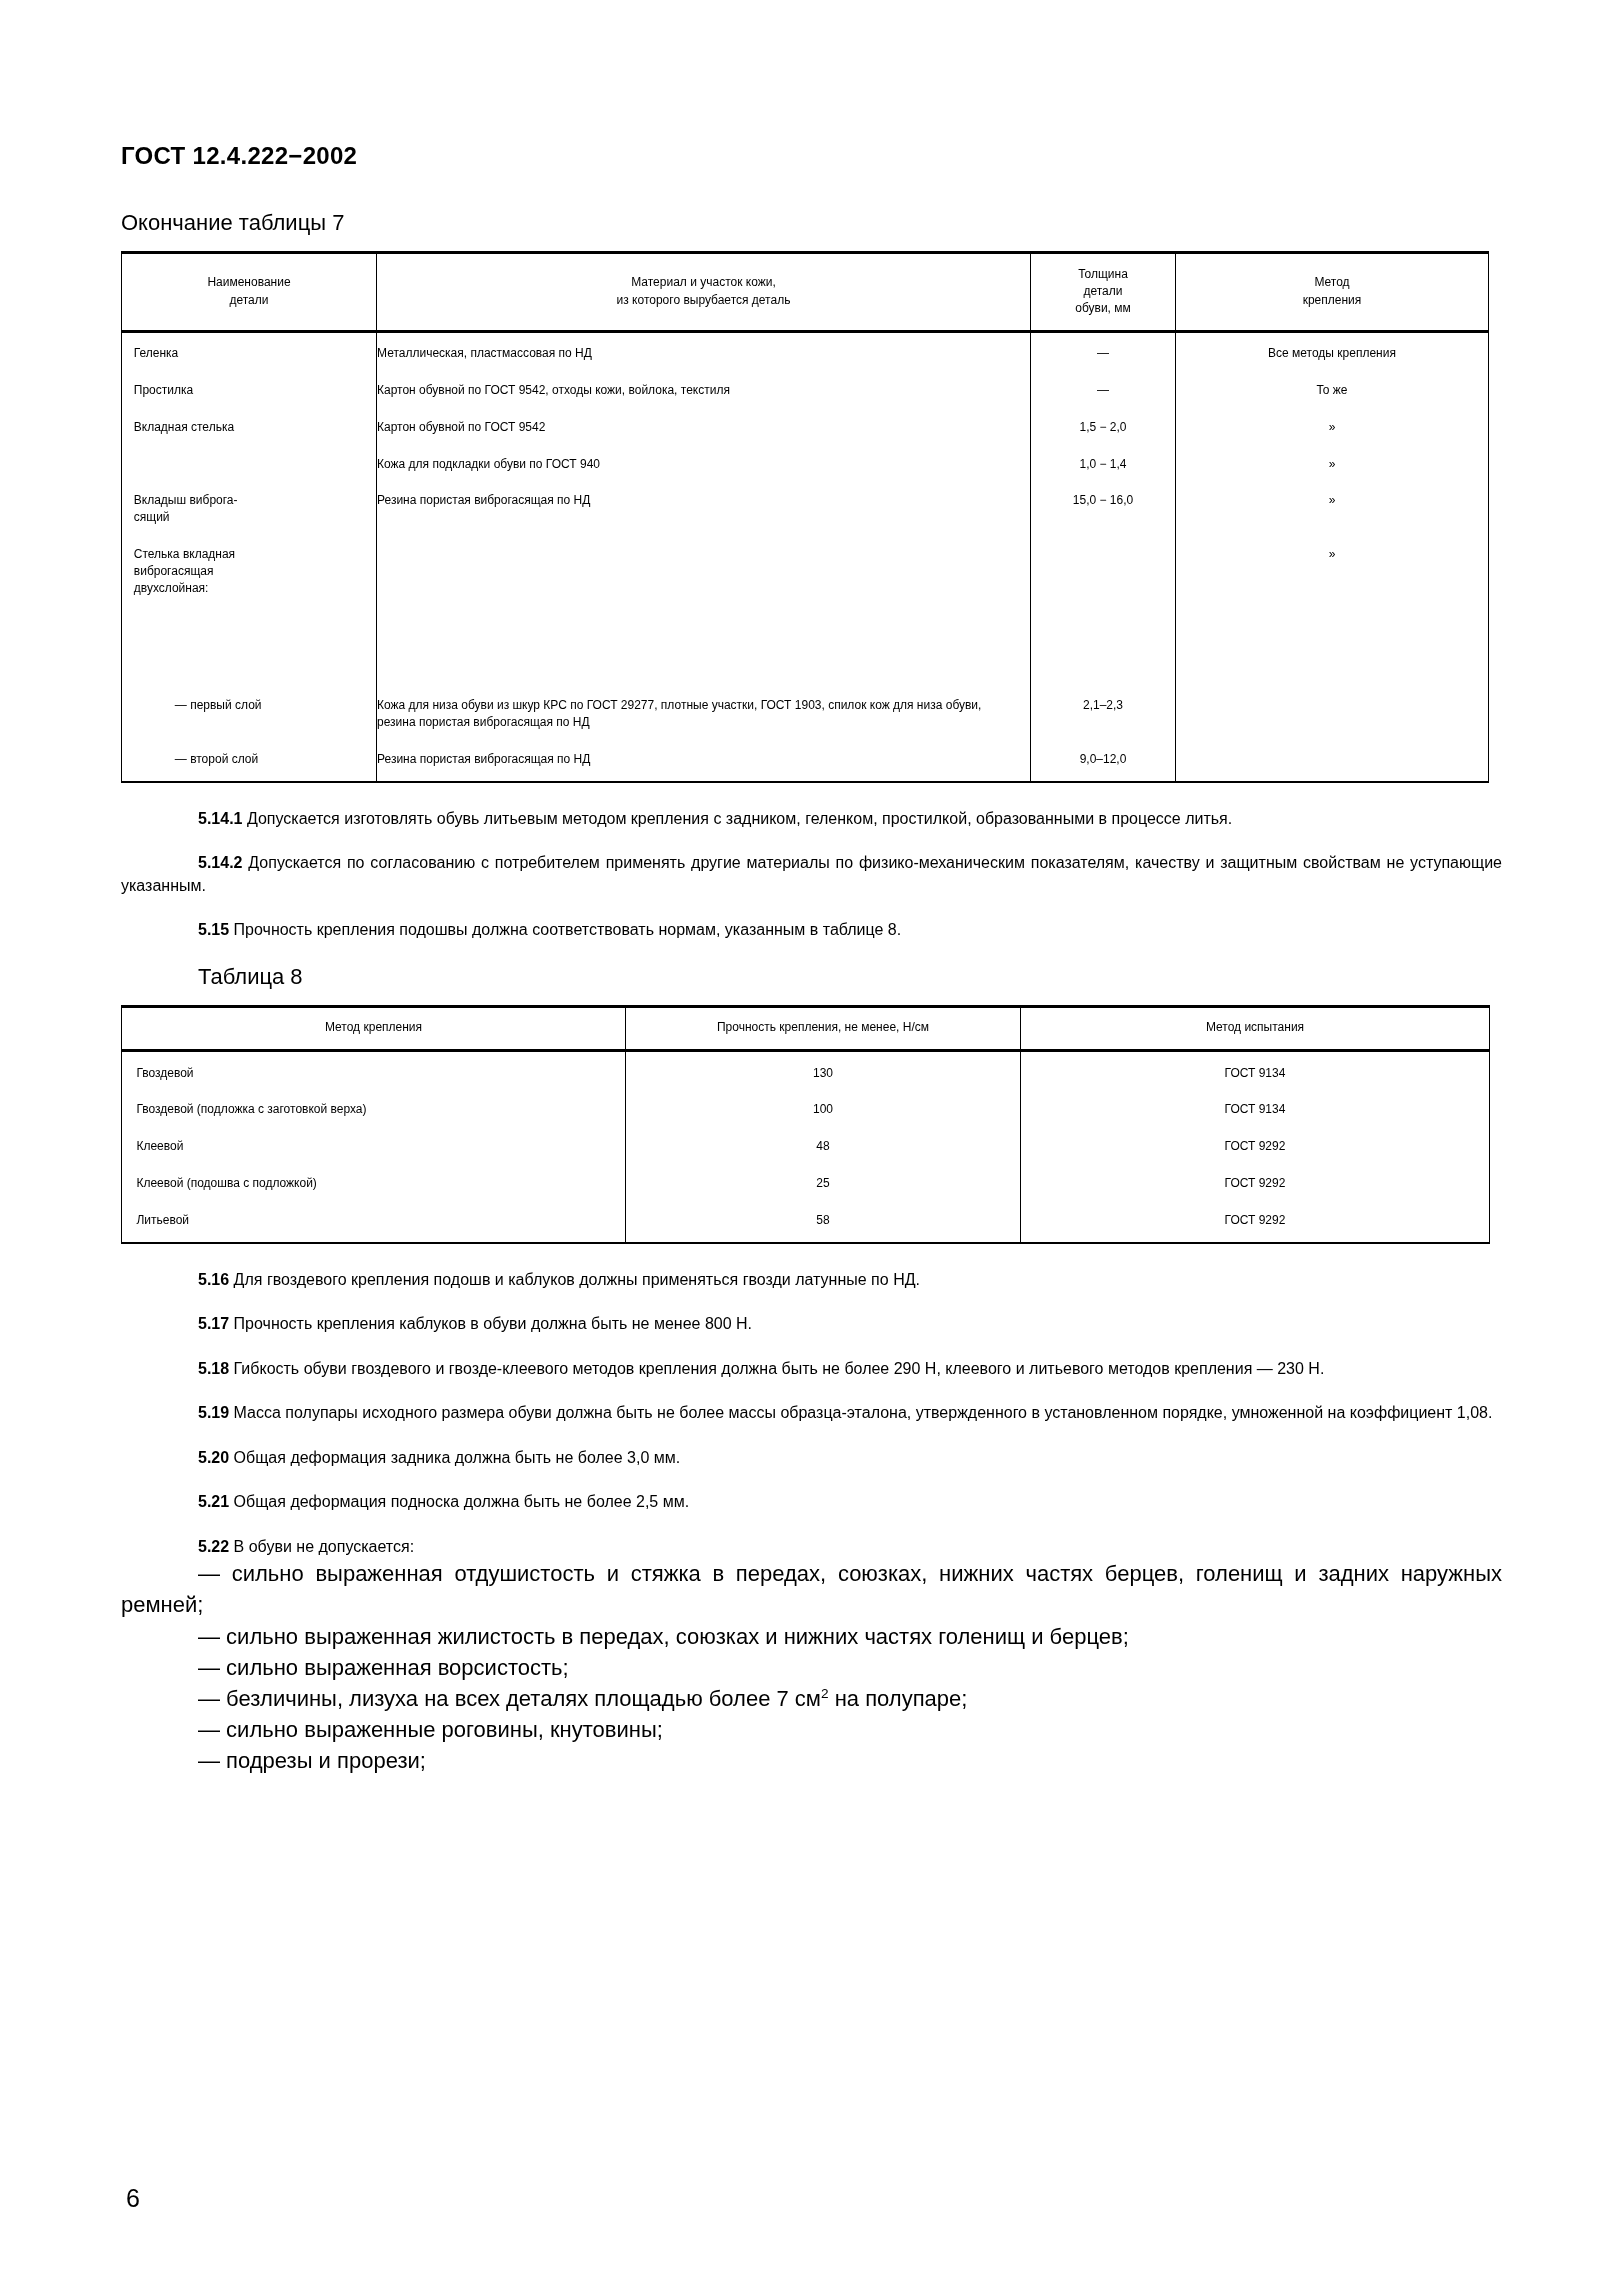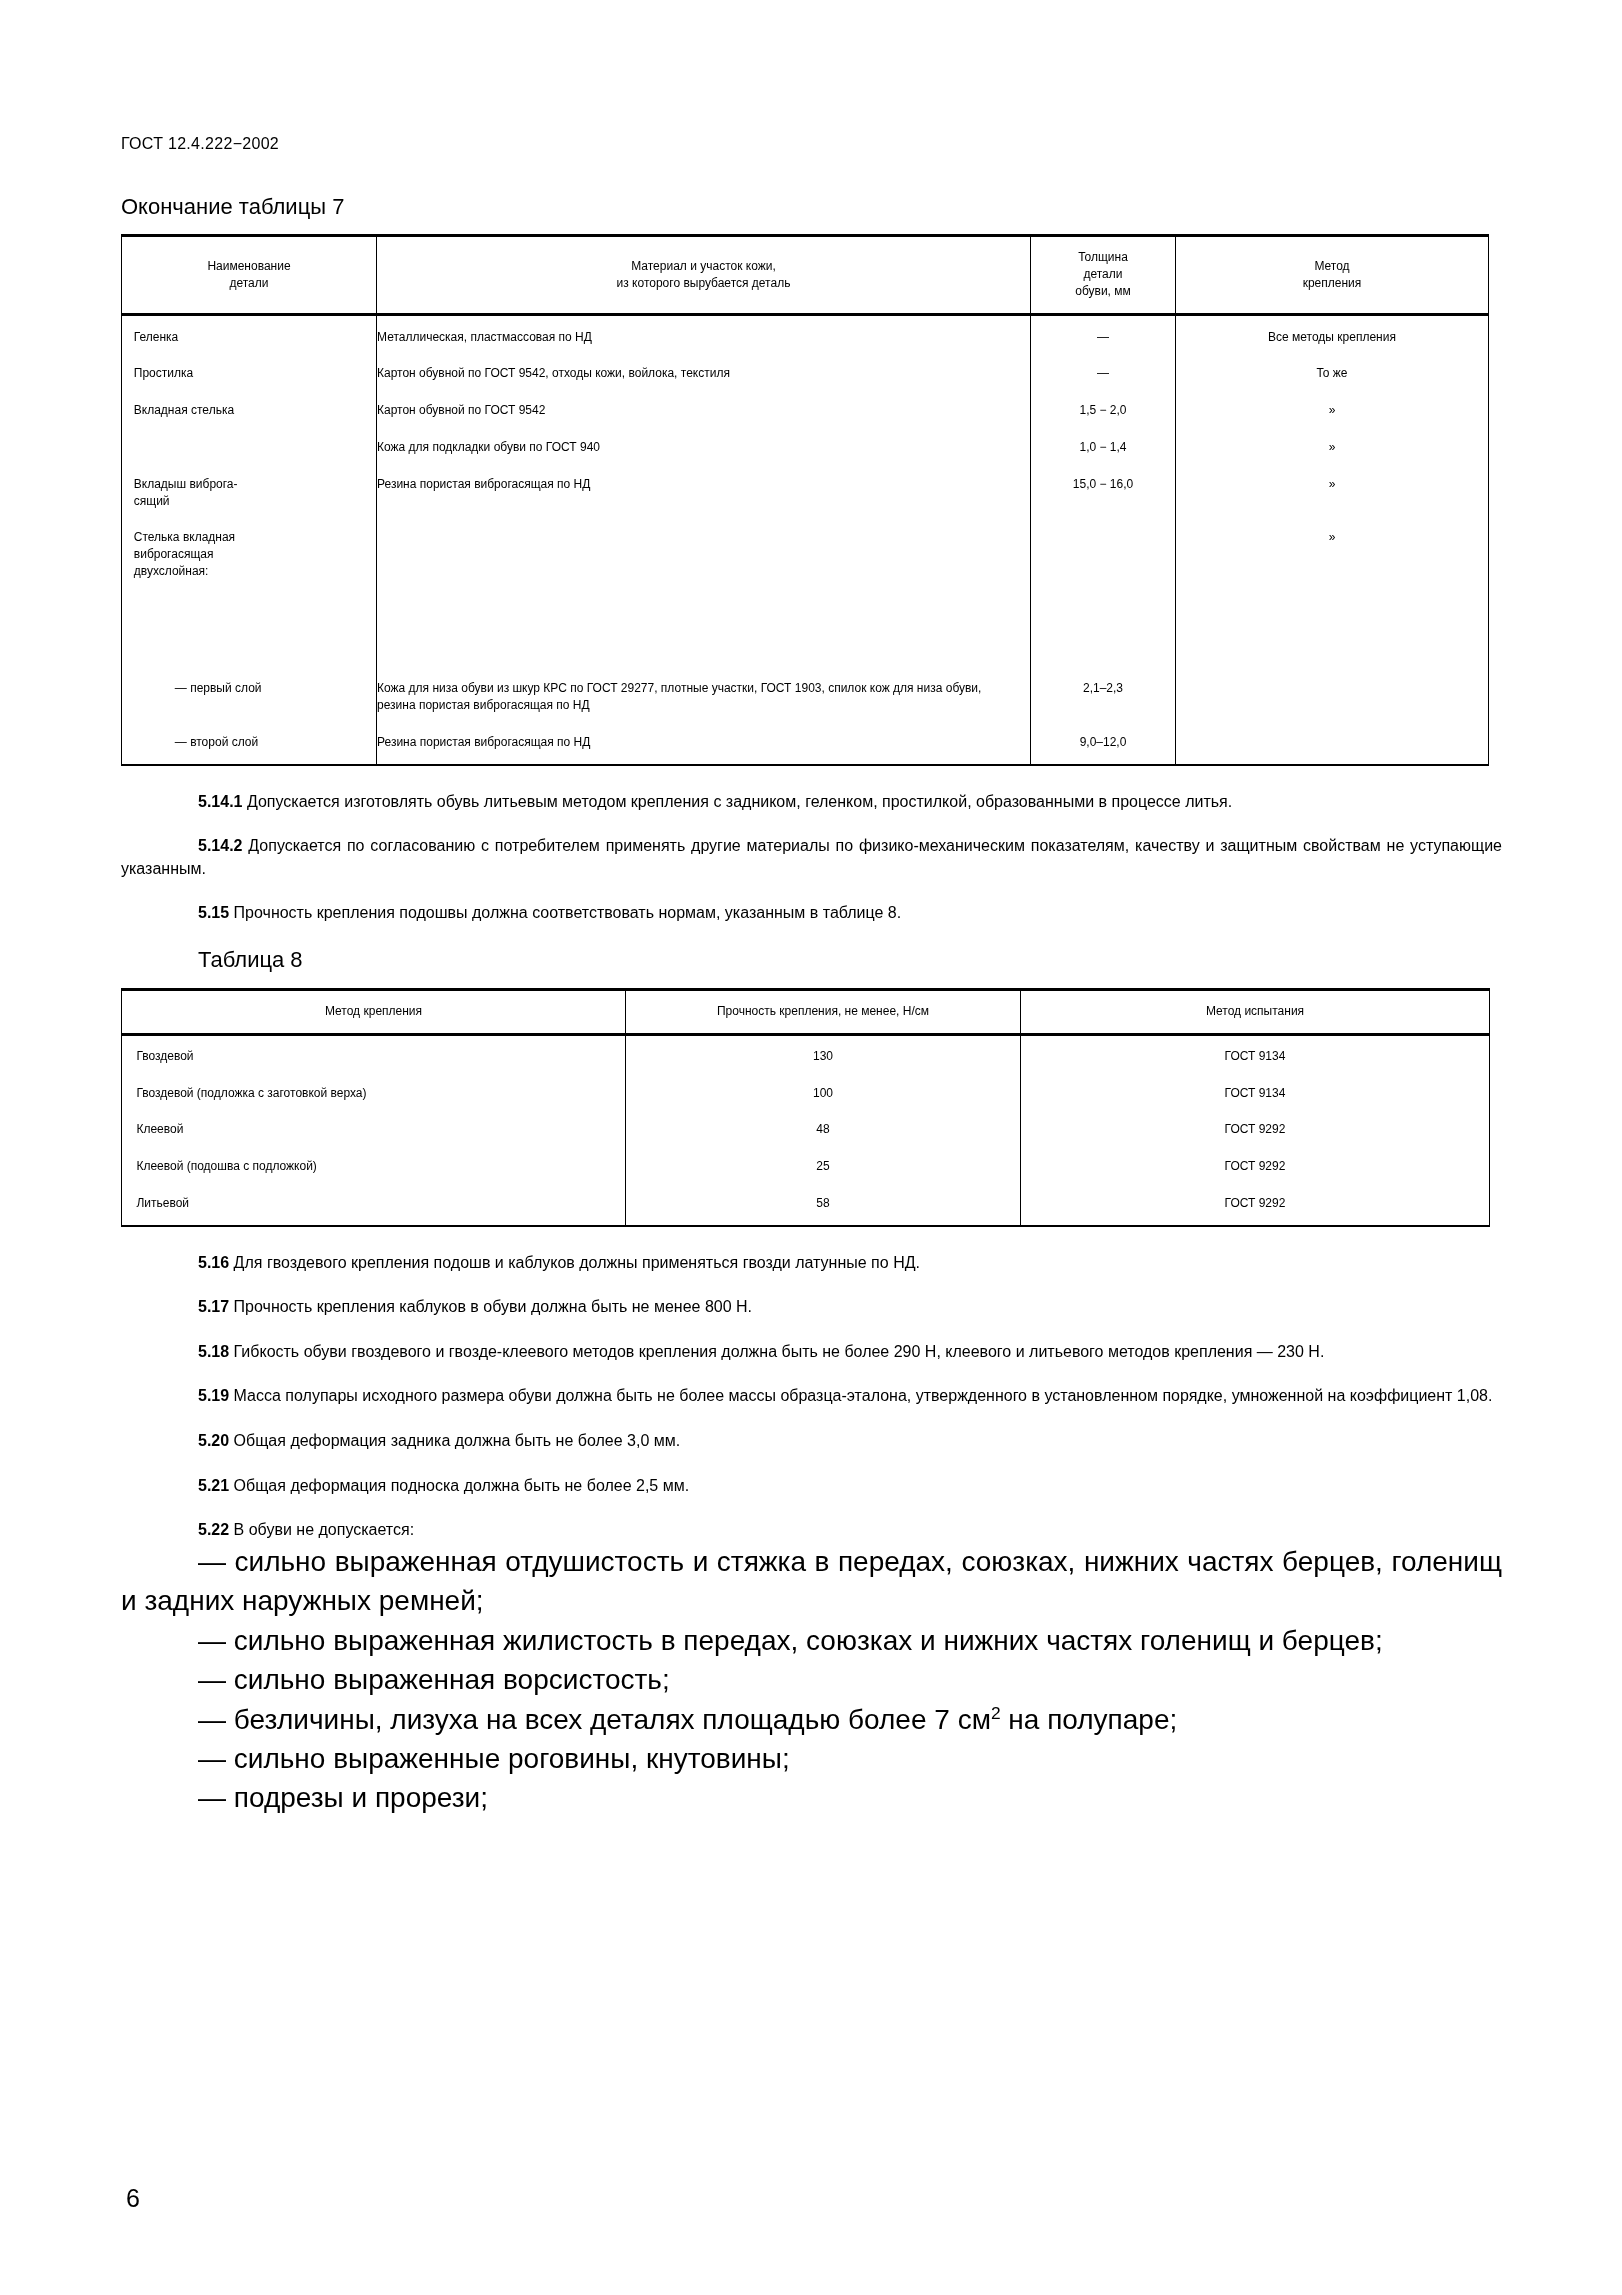--- a/index.html
+++ b/index.html
@@ -15,24 +15,24 @@
     position: relative;
     width: 1623px;
     height: 2295px;
     background: #ffffff;
     box-sizing: border-box;
     padding: 131px 121px 0 121px;
   }
 
   
   .doc-header {
-    font-size: 16px;
-    font-weight: normal;
+    font-size: 24px;
+    font-weight: bold;
     letter-spacing: 0.3px;
-    margin: 4px 0 41px 0;
+    margin: 12px 0 41px 0;
     line-height: 1.1;
   }
 
   .table-caption {
     font-size: 22px;
     margin: 0 0 14.4px 0;
     line-height: 1.2;
   }
   .table-caption.indent {
     margin-left: 77px;
@@ -101,21 +101,21 @@
     text-align: justify;
     text-indent: 77px;
     text-align-last: left;
   }
   p.para.tight { text-align: center; }
   p.spaced { margin-top: 22px; }
   p.after-table { margin-top: 25px; }
   .num { font-weight: bold; }
 
   p.bullet {
-    font-size: 28px;
+    font-size: 22px;
     line-height: 1.41;
     margin: 0;
     text-align: justify;
     text-indent: 77px;
     text-align-last: left;
   }
   p.bullet.short { text-align: left; }
 
   sup { font-size: 0.62em; vertical-align: super; line-height: 0; }
 

